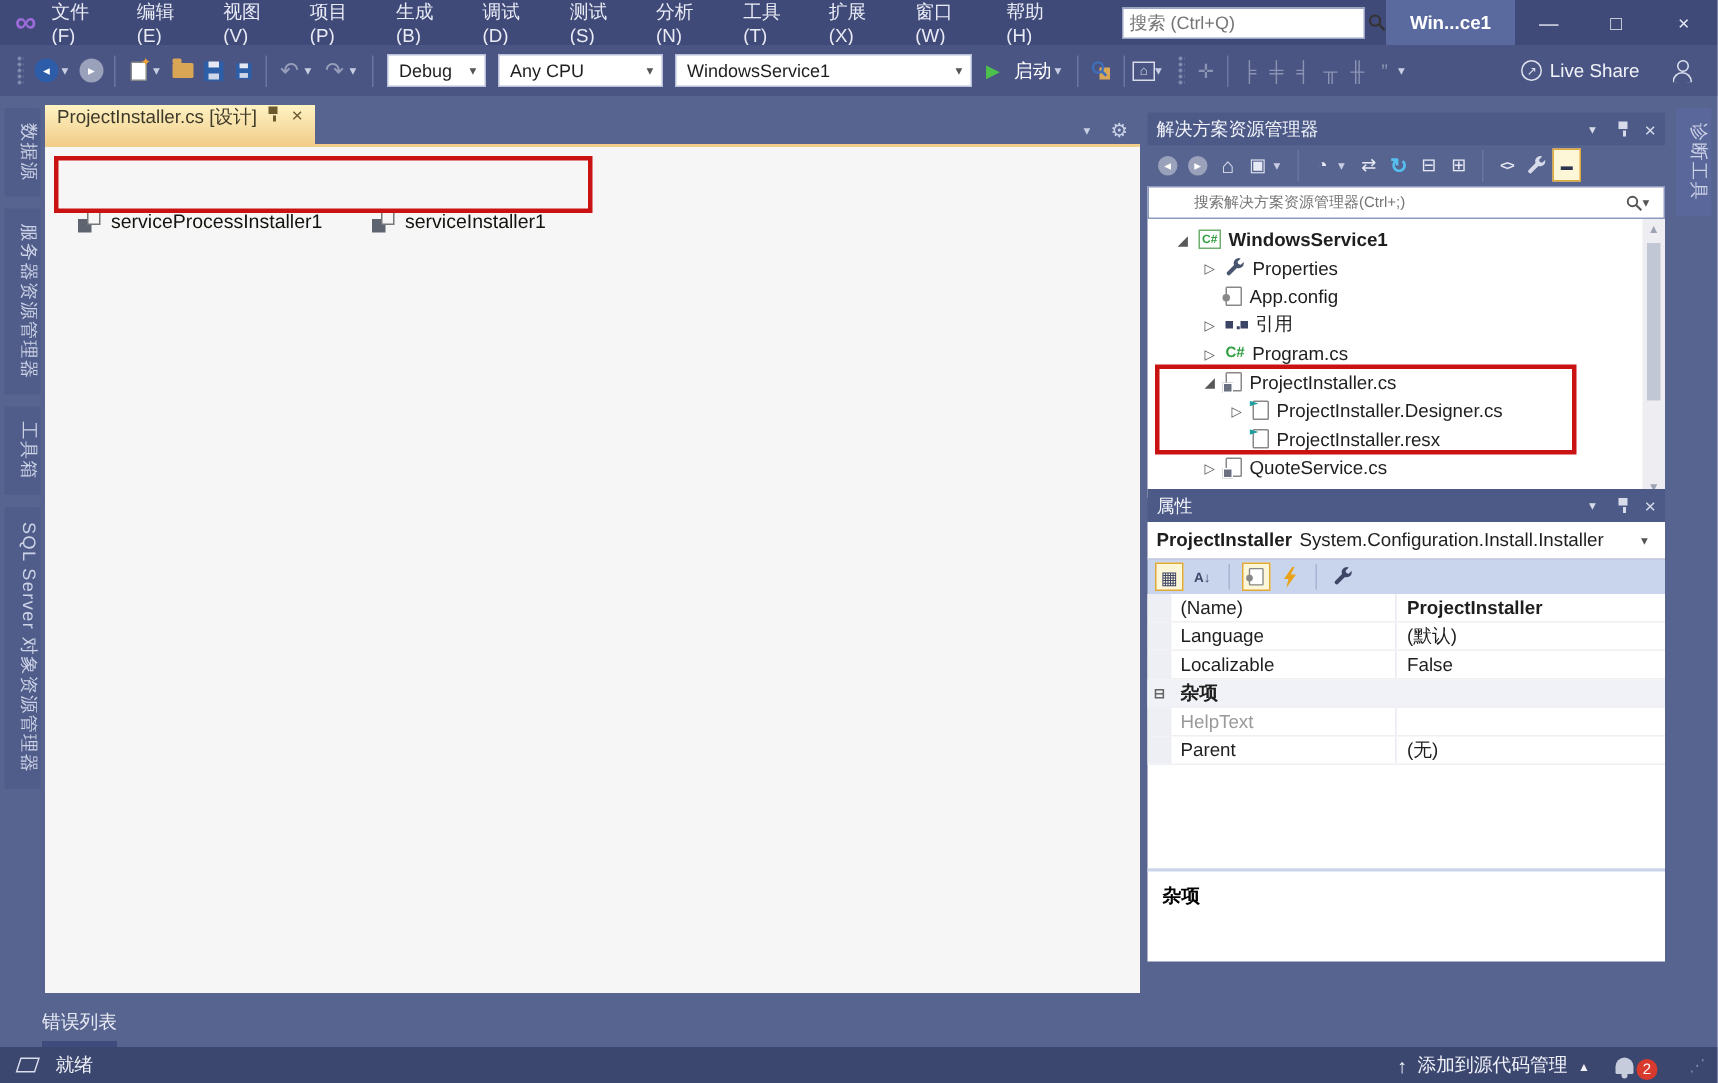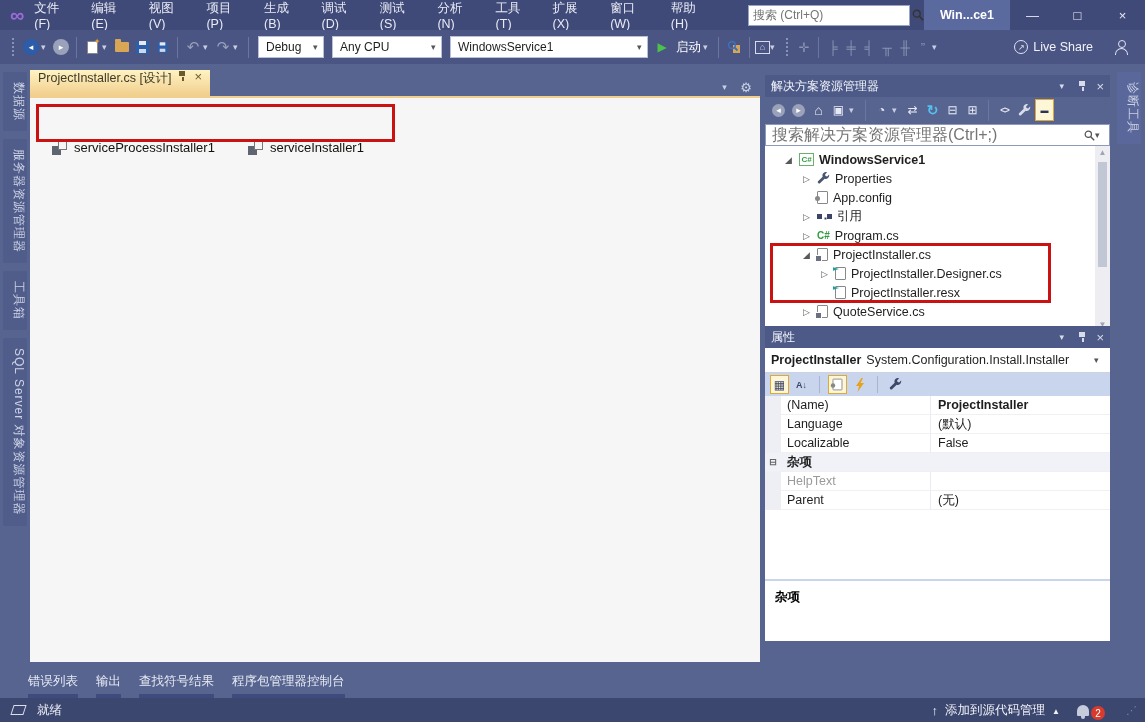--- a/index.html
+++ b/index.html
@@ -146,22 +146,22 @@
   .g-refresh::before { content:"↻"; color:#55C0F0; font-weight:bold;
     font-size:14px; }
   .g-collapse::before { content:"⊟"; }
   .g-showall::before { content:"⊞"; }
   .g-code::before { content:"<>"; font-size:9px; font-weight:bold;
     letter-spacing:-1px; }
   .hl { background:#FDF6D7; border:1px solid #E0A837; }
   .hl-dark-dash::before { content:"▬"; color:#2B3550; font-size:8px; }
   .se-search { height:22px; background:#FFF; border:1px solid #8E99BE;
     display:flex; align-items:center; margin-top:1px; }
-  .se-search input { flex:1; border:none; outline:none; font-size:16px;
-    color:#4d7c0f; padding:0 6px; font-family:"Liberation Sans",sans-serif; }
+  .se-search input { flex:1; border:none; outline:none; font-size:10px;
+    color:#4d7c0f; padding:0 6px; font-family:"Liberation Sans",sans-serif;margin-left:24px; }
   .se-search .caret { color:#555; }
   .se-tree { flex:1; background:#FFF; position:relative; padding-top:4px;
     overflow:hidden; }
   .trow { height:19px; display:flex; align-items:center; font-size:12.5px;
     color:#1E1E1E; gap:5px; }
   .trow .expander { width:11px; font-size:9px; color:#595959; text-align:center; }
   .exp-o::before { content:"◢"; } .exp-c::before { content:"▷"; }
   .lvl0 { padding-left:18px; } .lvl1 { padding-left:36px; }
   .lvl2 { padding-left:54px; }
   .b { font-weight:bold; }
@@ -209,21 +209,21 @@
     border-right:1px solid #E9EAF2; align-self:stretch; display:flex;
     align-items:center; }
   .pname.dim { color:#9A9A9A; }
   .pval { flex:1; padding-left:7px; color:#1E1E1E; }
   .pdesc { height:62px; background:#FFF; border-top:2px solid #C9D4ED;
     padding:8px 10px; font-size:12.5px; }
 
   
   .bottomtabs { position:absolute; left:0; top:668px; width:1064px; height:30px;
     background:#57648F; display:flex; align-items:flex-start; padding:5px 0 16px 28px;
-    gap:18px; }
+    gap:18px;flex-direction:column; }
   .btab { color:#E8EBF5; font-size:12.5px; display:flex; flex-direction:column;
     gap:4px; }
   .btab .under { height:6px; background:#3E4B7C; }
 
   
   .statusbar { position:absolute; left:0; top:698px; width:1145px; height:24px;
     background:#3C4770; display:flex; align-items:center; color:#F0F2F8;
     font-size:12.5px; padding:0 8px; }
   .para { width:13px; height:10px; border:1.5px solid #DADEEC;
     transform:skewX(-18deg); margin:0 12px 0 4px; }

